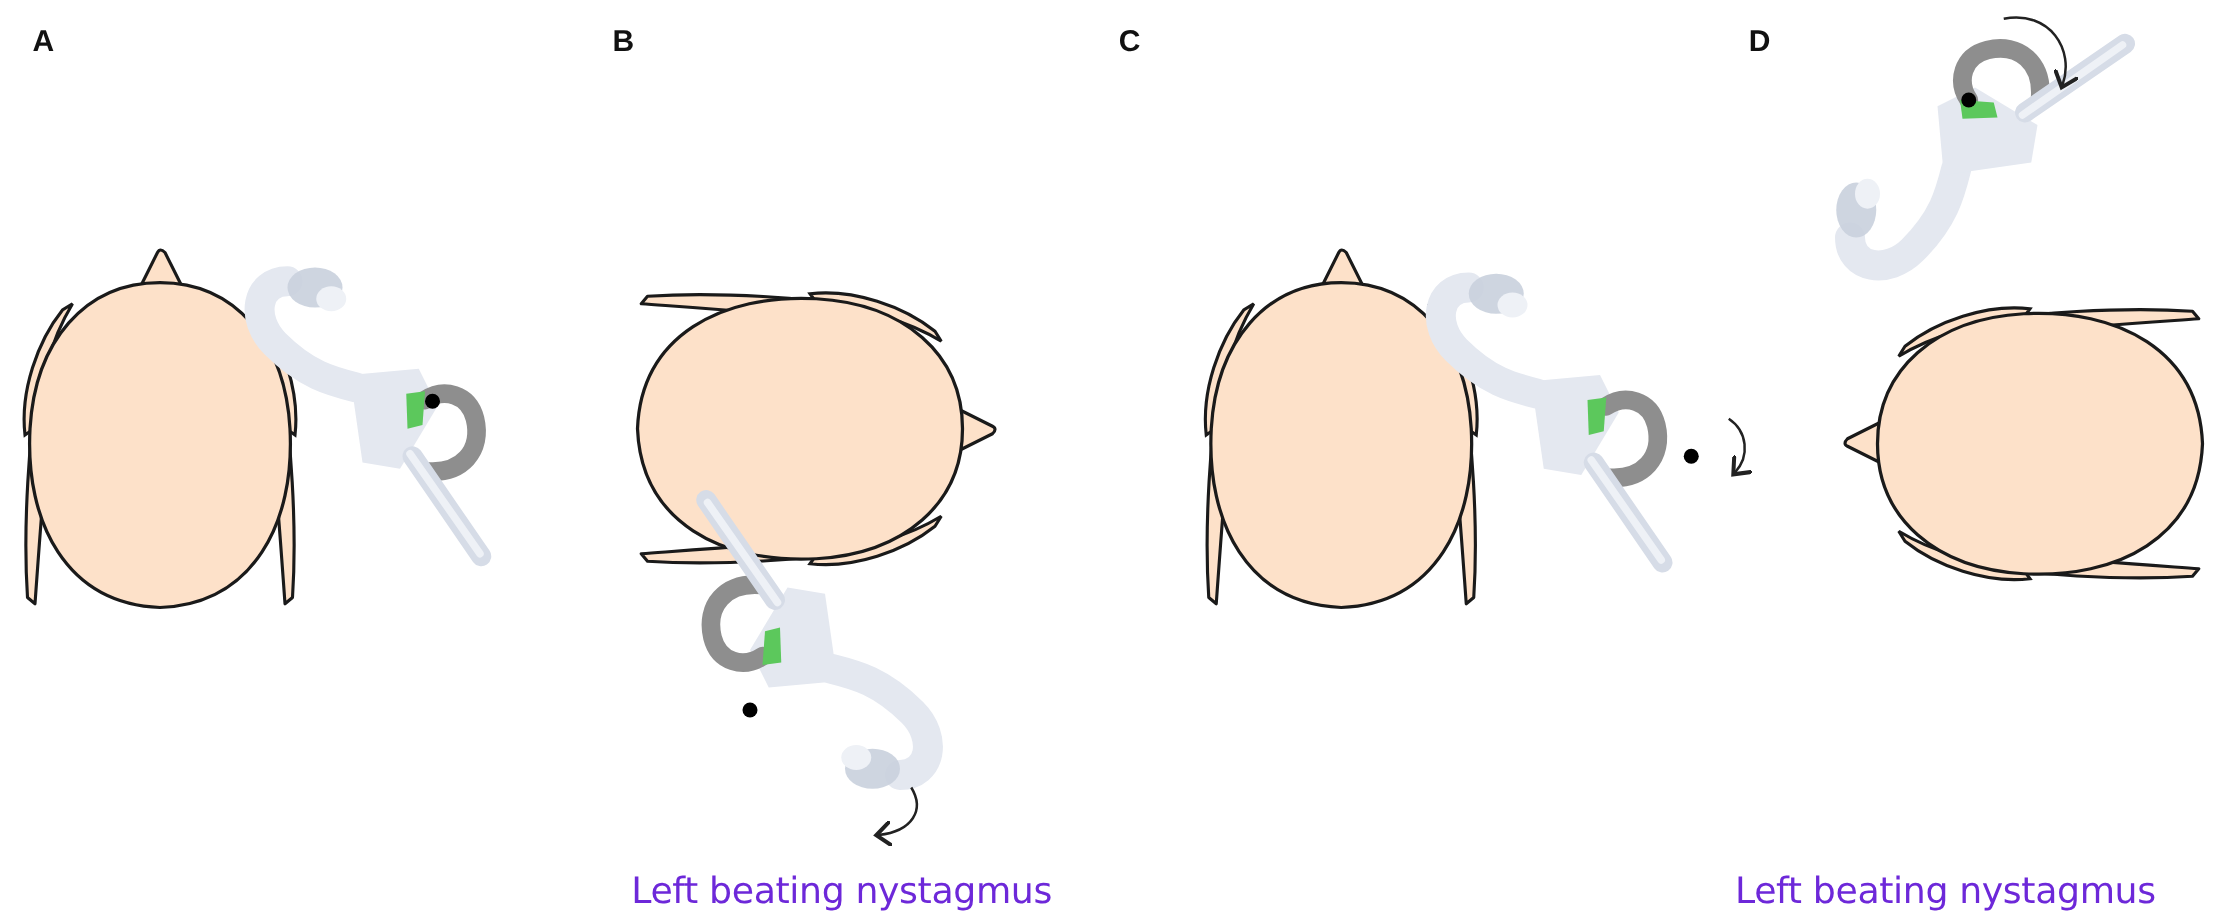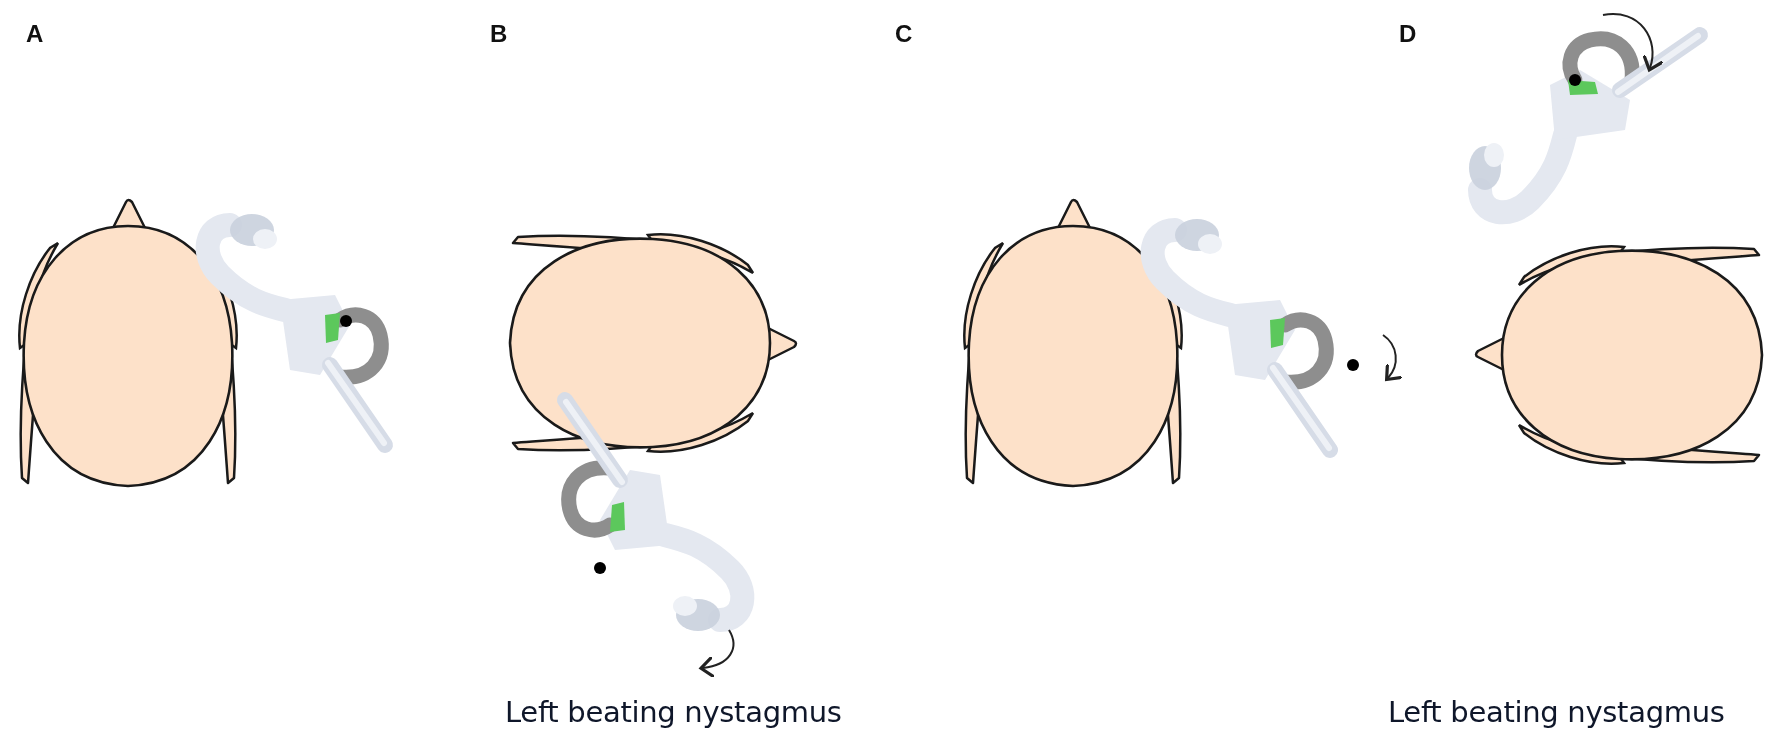--- a/index.html
+++ b/index.html
@@ -1,18 +1,18 @@
 <!DOCTYPE html>
 <html><head>
 <meta charset="utf-8">
 <style>
   html, body { margin:0; padding:0; background:#ffffff; }
   body { width:1772px; height:737px; position:relative; overflow:hidden; font-family:"Liberation Sans", sans-serif; }
   .panel-label { position:absolute; font-weight:bold; font-size:24px; color:#111; font-family:"Liberation Sans", sans-serif; }
-  .caption { position:absolute; font-family:"DejaVu Sans", sans-serif; font-size:29px; color:#0f172a; letter-spacing:-0.3px; white-space:nowrap; }
+  .caption { position:absolute; font-family:"DejaVu Sans", sans-serif; font-size:29px; color:#6d28d9; letter-spacing:-0.3px; white-space:nowrap; }
   svg.scene { position:absolute; left:0; top:0; }
 </style>
 </head>
 <body>
 
 <div class="panel-label" style="left:26px; top:20px;">A</div>
 <div class="panel-label" style="left:490px; top:20px;">B</div>
 <div class="panel-label" style="left:895px; top:20px;">C</div>
 <div class="panel-label" style="left:1399px; top:20px;">D</div>
 

